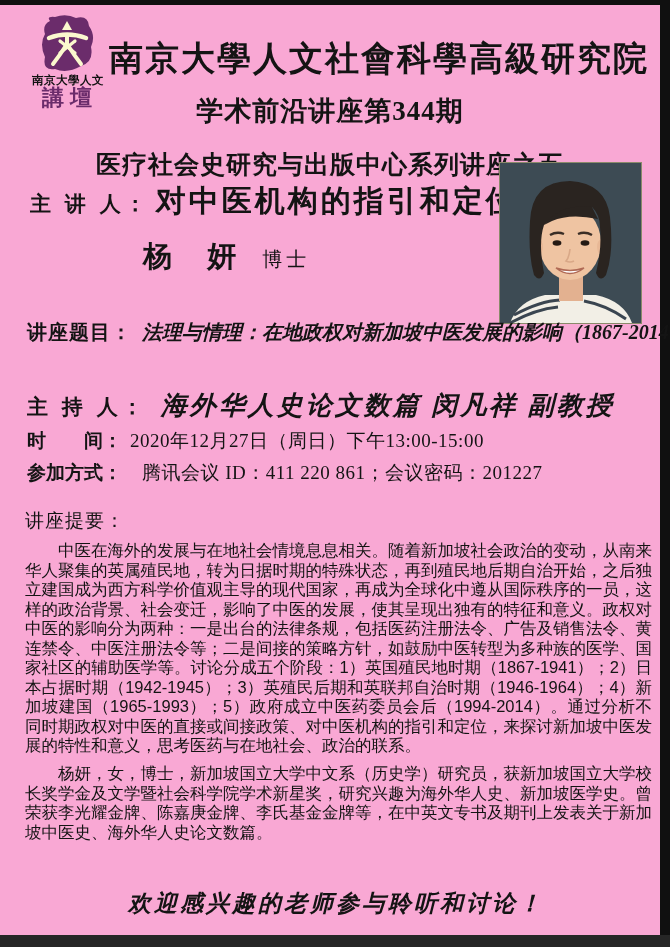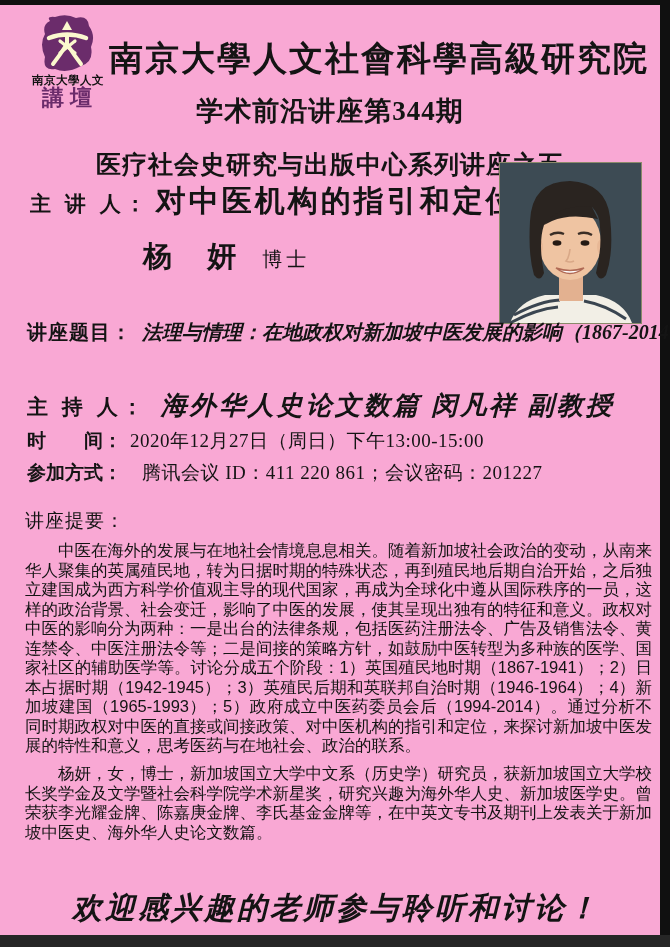--- a/index.html
+++ b/index.html
@@ -69,21 +69,21 @@
   .section-heading  { font-size:19px; font-family:"Liberation Sans",sans-serif; letter-spacing:1px; margin-bottom:7px; }
   .section-body {
     font-size:16.5px; line-height:19.5px;
     text-align:justify; text-indent:2em;
     font-family:"Liberation Sans",sans-serif;
   }
 
   
   .welcome {
     position:absolute; left:12px; right:10px; top:888px;
-    text-align:center; font-size:30px; font-weight:bold; font-style:italic;
+    text-align:center; font-size:23px; font-weight:bold; font-style:italic;
     letter-spacing:3px;
   }
 </style>
 </head>
 <body>
 
 <div class="poster">
 
   <div class="bar-top"></div>
   <div class="bar-right"></div>

